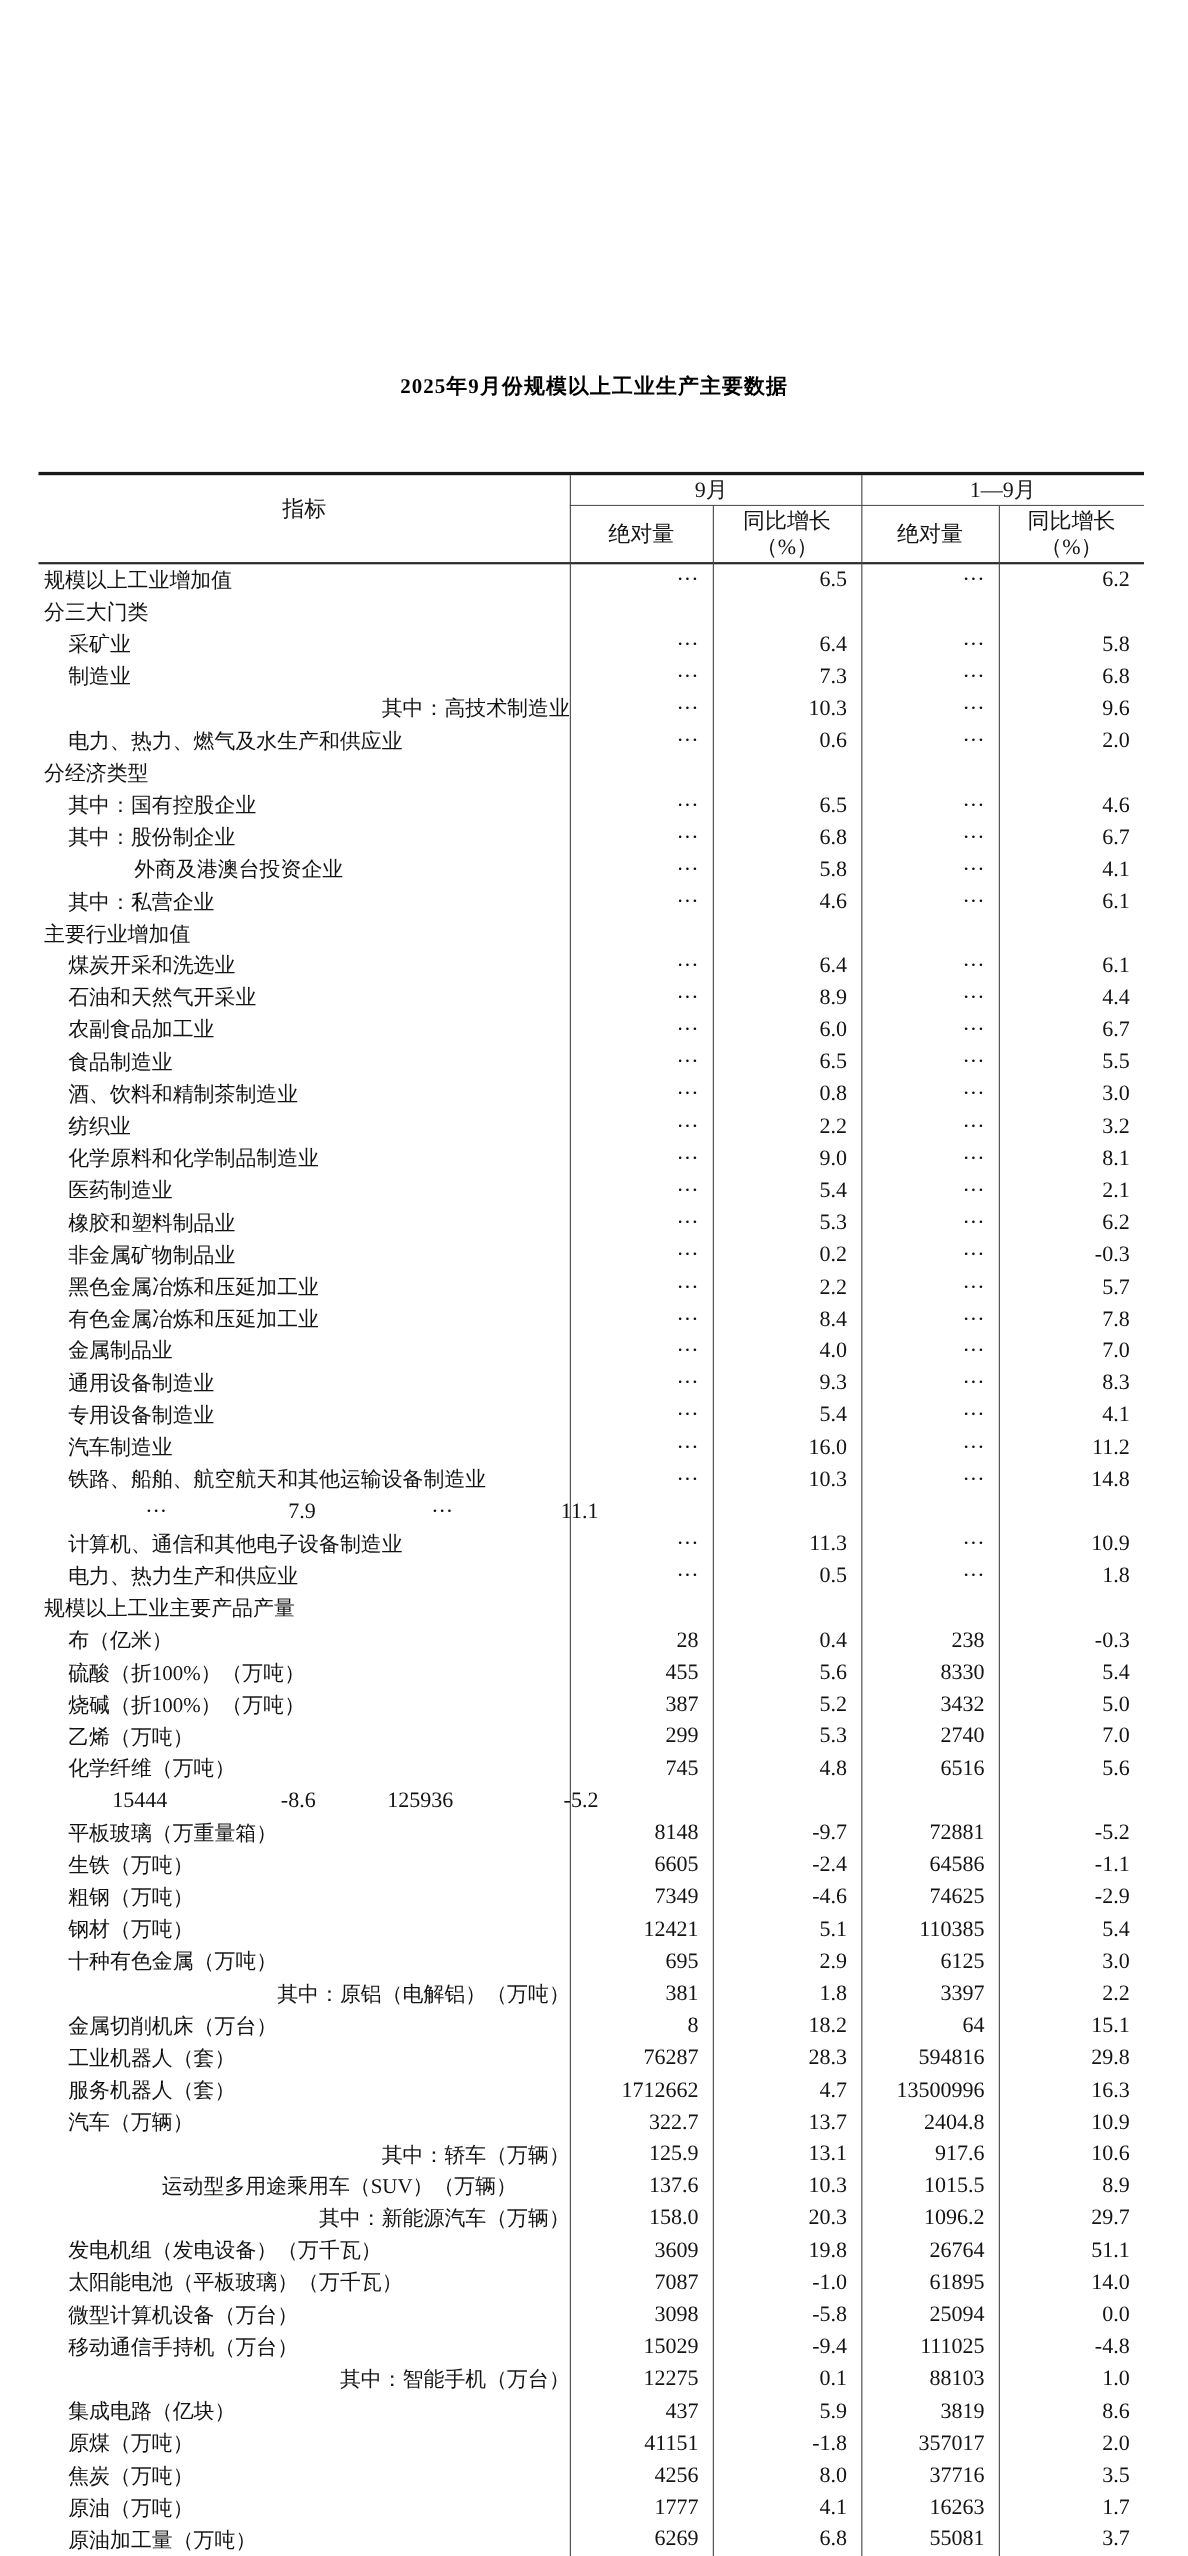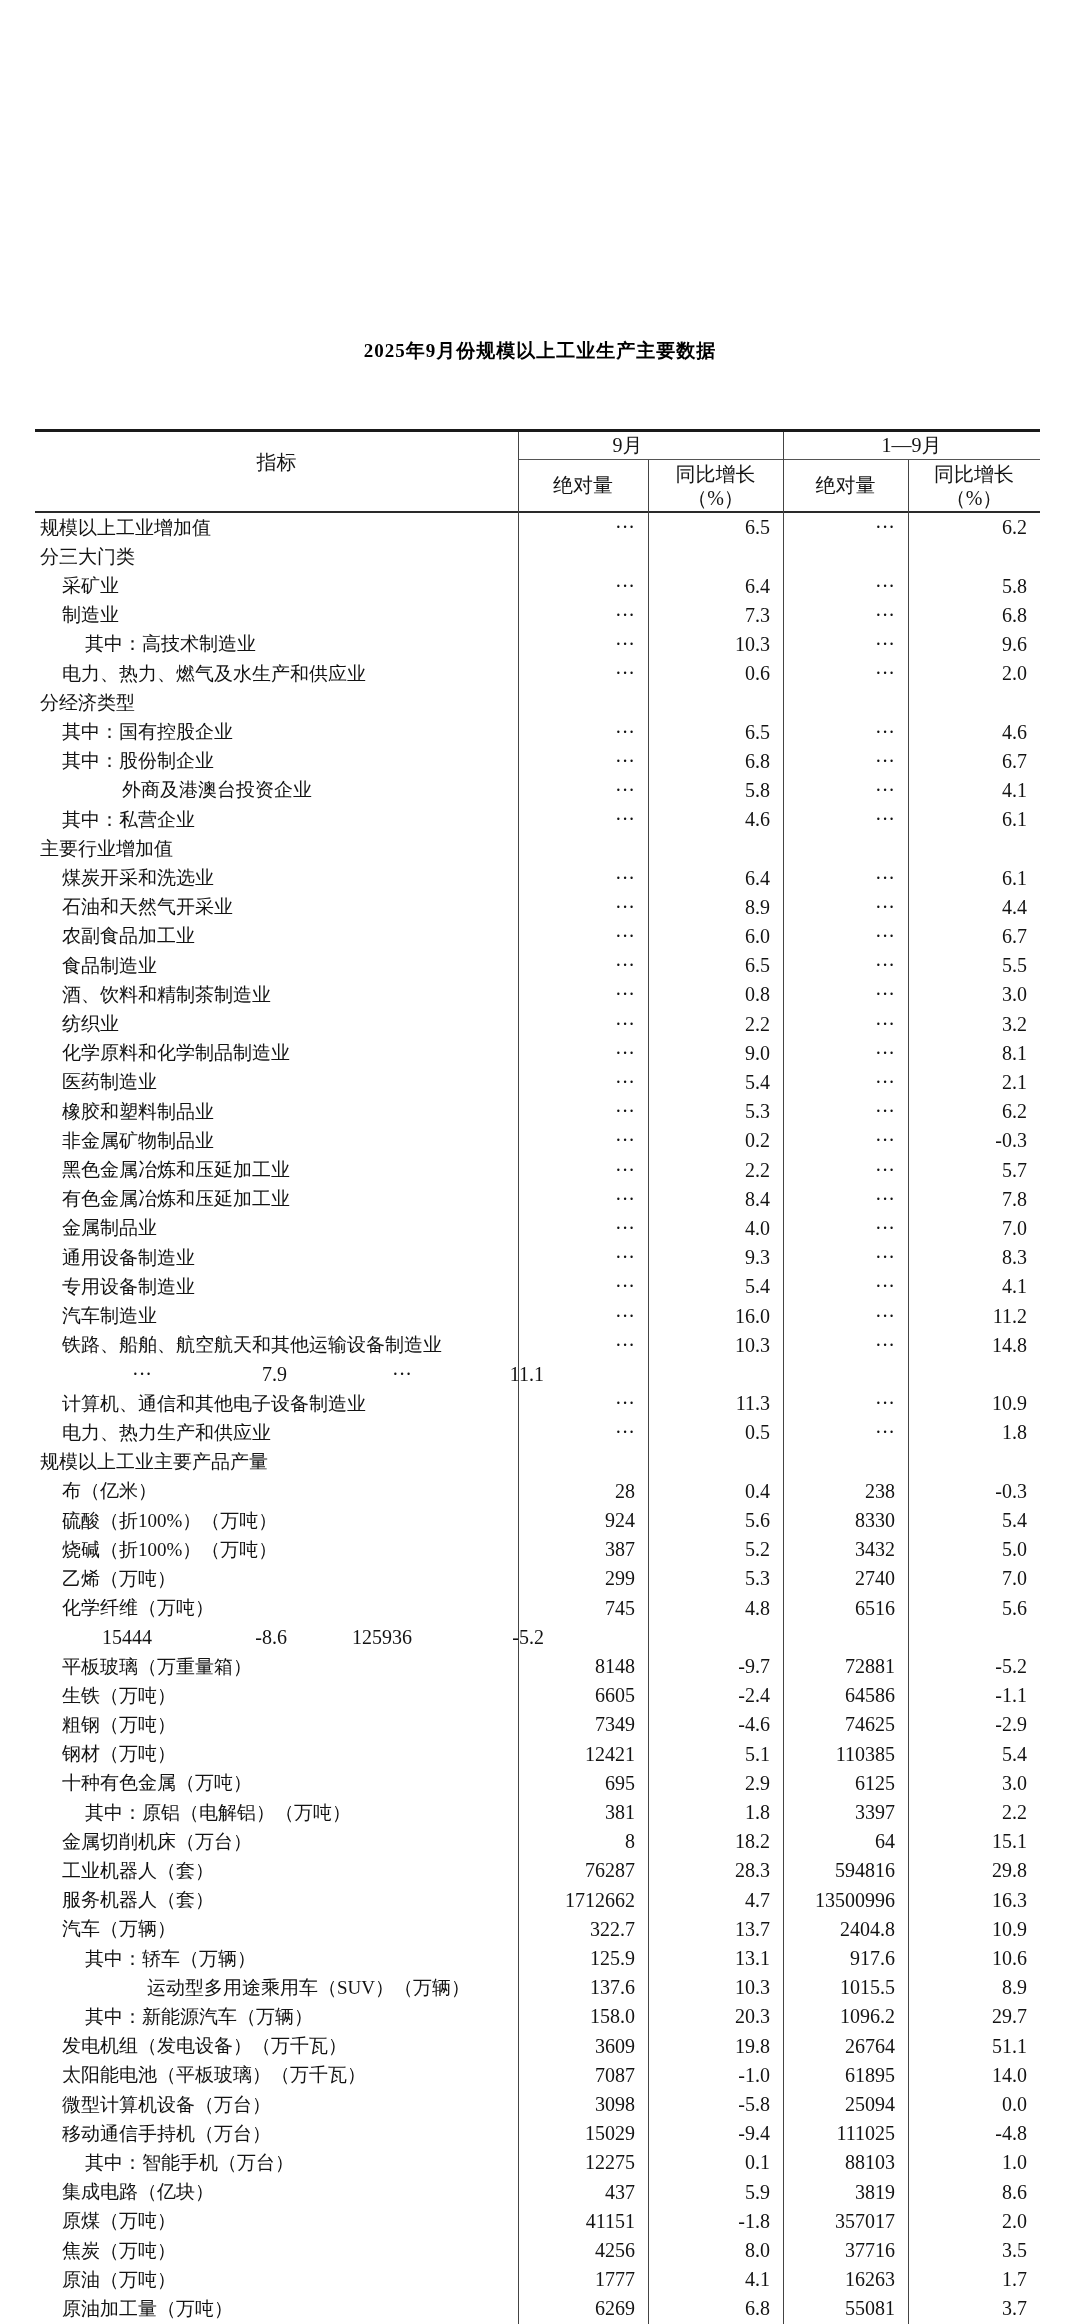--- a/index.html
+++ b/index.html
@@ -18,37 +18,37 @@
   .l-hdr{left:0;top:82px;width:1005px;height:2px;background:#2a2a2a;}
   .v1{left:483px;top:3px;bottom:0;width:1px;}
   .v2{left:613px;top:31px;bottom:0;width:1px;}
   .v3{left:748px;top:3px;bottom:0;width:1px;}
   .v4{left:873px;top:31px;bottom:0;width:1px;}
   .hcell{
     position:absolute;display:flex;align-items:center;justify-content:center;
     font-size:20px;text-align:center;color:#151515;
   }
   .hc-ind{left:0;top:3px;width:483px;height:61px;}
-  .hc-sep{left:460px;top:3px;width:265px;height:27px;}
+  .hc-sep{left:479px;top:3px;width:265px;height:27px;}
   .hc-cum{left:748px;top:3px;width:257px;height:27px;}
   .hc-a1{left:483px;top:31px;width:130px;height:51px;}
   .hc-g1{left:613px;top:31px;width:135px;height:51px;white-space:pre-line;line-height:24px;}
   .hc-a2{left:748px;top:31px;width:125px;height:51px;}
   .hc-g2{left:873px;top:31px;width:132px;height:51px;white-space:pre-line;line-height:24px;}
   #rows{
     position:absolute;left:0;top:84px;width:1005px;height:1811px;
     display:flex;flex-direction:column;overflow:hidden;
   }
   .tr{height:29.21px;flex:0 0 29.21px;display:flex;align-items:center;font-size:20px;}
   .td-label{width:483px;box-sizing:border-box;font-size:19px;white-space:nowrap;overflow:hidden;color:#131313;}
   .td-v{text-align:right;padding-right:13px;box-sizing:border-box;color:#131313;}
   .w1{width:130px;}.w2{width:135px;}.w3{width:125px;}.w4{width:132px;}
   .i0{padding-left:5px;}
   .i1{padding-left:27px;}
-  .i2{padding-left:50px;}
+  .i2{padding-left:50px;text-align:right;}
   .i3{padding-left:87px;}
   .i4{padding-left:112px;}
 </style>
 </head>
 <body>
 
 <div class="title">2025年9月份规模以上工业生产主要数据</div>
 
 <div class="table">
   <div class="hline l-top"></div>
@@ -302,21 +302,21 @@
       </div>
       <div class="tr">
         <div class="td-label i1">布（亿米）</div>
         <div class="td-v w1">28</div>
         <div class="td-v w2">0.4</div>
         <div class="td-v w3">238</div>
         <div class="td-v w4">-0.3</div>
       </div>
       <div class="tr">
         <div class="td-label i1">硫酸（折100%）（万吨）</div>
-        <div class="td-v w1">924</div>
+        <div class="td-v w1">455</div>
         <div class="td-v w2">5.6</div>
         <div class="td-v w3">8330</div>
         <div class="td-v w4">5.4</div>
       </div>
       <div class="tr">
         <div class="td-label i1">烧碱（折100%）（万吨）</div>
         <div class="td-v w1">387</div>
         <div class="td-v w2">5.2</div>
         <div class="td-v w3">3432</div>
         <div class="td-v w4">5.0</div>

